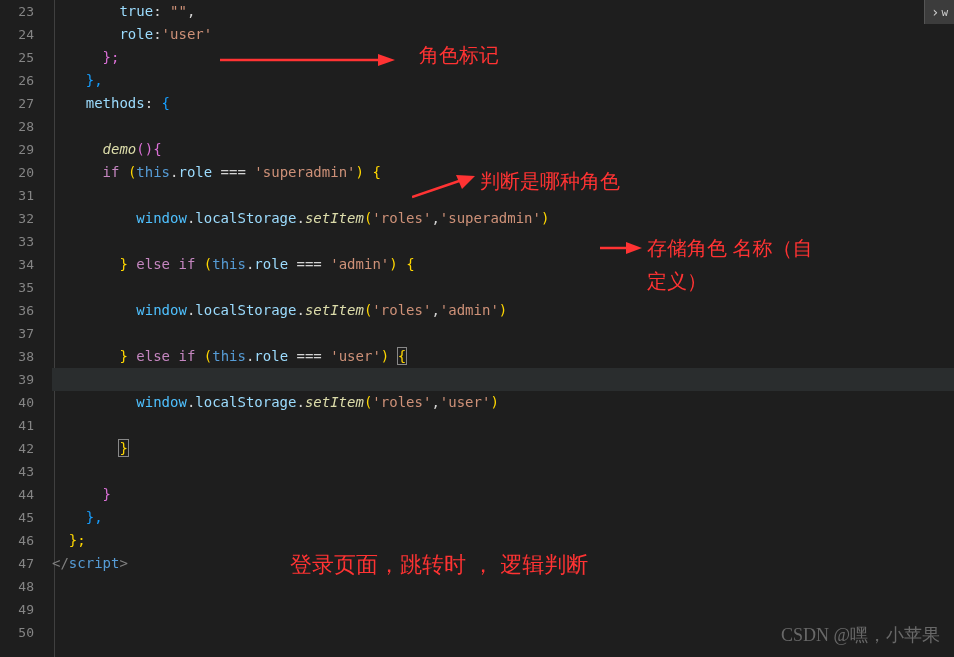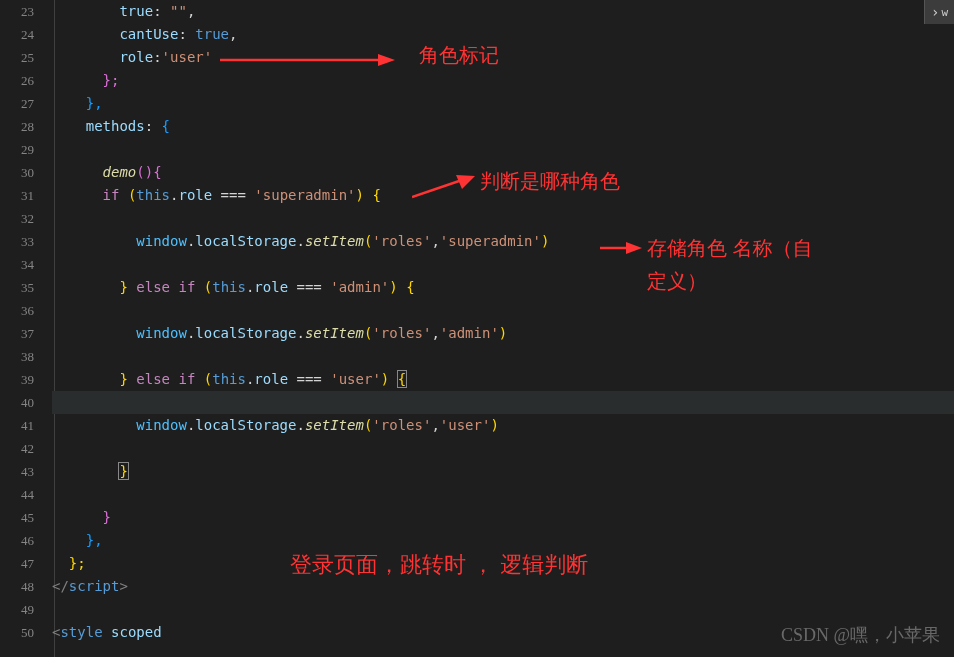--- a/index.html
+++ b/index.html
@@ -17,21 +17,20 @@
       display: flex;
       height: 100%;
     }
     .gutter {
       background: #1e1e1e;
       color: #858585;
       text-align: right;
       padding: 0 14px 0 8px;
       user-select: none;
       width: 48px;
-      font-family: Liberation Serif, serif;
     }
     .line-num {
       height: 23px;
       line-height: 23px;
       font-size: 13px;
     }
     .code {
       flex: 1;
       padding-left: 4px;
       position: relative;
@@ -116,21 +115,21 @@
 
 <div class="editor">
   <div class="gutter">
     <div class="line-num">23</div>
     <div class="line-num">24</div>
     <div class="line-num">25</div>
     <div class="line-num">26</div>
     <div class="line-num">27</div>
     <div class="line-num">28</div>
     <div class="line-num">29</div>
-    <div class="line-num">30</div>
+    <div class="line-num">20</div>
     <div class="line-num">31</div>
     <div class="line-num">32</div>
     <div class="line-num">33</div>
     <div class="line-num">34</div>
     <div class="line-num">35</div>
     <div class="line-num">36</div>
     <div class="line-num">37</div>
     <div class="line-num">38</div>
     <div class="line-num">39</div>
     <div class="line-num">40</div>
@@ -143,21 +142,20 @@
     <div class="line-num">47</div>
     <div class="line-num">48</div>
     <div class="line-num">49</div>
     <div class="line-num">50</div>
   </div>
 
   <div class="code">
     <div class="indent-guide ig1"></div>
 
     <div class="line"><span class="c-white">        </span><span class="c-prop">true</span><span class="c-white">: </span><span class="c-str">""</span><span class="c-white">,</span></div>
-    <div class="line"><span class="c-white">        </span><span class="c-prop">cantUse</span><span class="c-white">: </span><span class="c-key">true</span><span class="c-white">,</span></div>
     <div class="line"><span class="c-white">        </span><span class="c-prop">role</span><span class="c-white">:</span><span class="c-str">'user'</span></div>
     <div class="line"><span class="c-white">      </span><span class="c-bracket2">};</span></div>
     <div class="line"><span class="c-white">    </span><span class="c-bracket3">},</span></div>
     <div class="line"><span class="c-white">    </span><span class="c-prop">methods</span><span class="c-white">: </span><span class="c-bracket3">{</span></div>
     <div class="line"> </div>
     <div class="line"><span class="c-white">      </span><span class="c-func">demo</span><span class="c-bracket2">(){</span></div>
     <div class="line"><span class="c-white">      </span><span class="c-keyword">if</span><span> </span><span class="c-bracket">(</span><span class="c-this">this</span><span class="c-white">.</span><span class="c-prop">role</span><span class="c-white"> === </span><span class="c-str">'superadmin'</span><span class="c-bracket">)</span><span> </span><span class="c-bracket">{</span></div>
     <div class="line"> </div>
     <div class="line"><span class="c-white">          </span><span class="c-var">window</span><span class="c-white">.</span><span class="c-prop">localStorage</span><span class="c-white">.</span><span class="c-func">setItem</span><span class="c-bracket">(</span><span class="c-str">'roles'</span><span class="c-white">,</span><span class="c-str">'superadmin'</span><span class="c-bracket">)</span></div>
     <div class="line"> </div>
@@ -169,21 +167,20 @@
     <div class="line highlight"> </div>
     <div class="line"><span class="c-white">          </span><span class="c-var">window</span><span class="c-white">.</span><span class="c-prop">localStorage</span><span class="c-white">.</span><span class="c-func">setItem</span><span class="c-bracket">(</span><span class="c-str">'roles'</span><span class="c-white">,</span><span class="c-str">'user'</span><span class="c-bracket">)</span></div>
     <div class="line"> </div>
     <div class="line"><span class="c-white">        </span><span style="outline:1px solid #888" class="c-bracket">}</span></div>
     <div class="line"> </div>
     <div class="line"><span class="c-white">      </span><span class="c-bracket2">}</span></div>
     <div class="line"><span class="c-white">    </span><span class="c-bracket3">},</span></div>
     <div class="line"><span class="c-white">  </span><span class="c-bracket">};</span></div>
     <div class="line"><span class="c-tag">&lt;/</span><span class="c-tagname">script</span><span class="c-tag">&gt;</span></div>
     <div class="line"> </div>
-    <div class="line"><span class="c-tag">&lt;</span><span class="c-tagname">style</span><span> </span><span class="c-attr">scoped</span></div>
   </div>
 </div>
 
 <div class="annotation" style="top:42px; left:405px;margin-left:14px;">角色标记</div>
 <svg class="arrow" style="top:50px; left:220px;" width="175" height="20">
   <line x1="0" y1="10" x2="160" y2="10" stroke="#ff3333" stroke-width="2.5"></line>
   <polygon points="175,10 158,4 158,16" fill="#ff3333"></polygon>
 </svg>
 
 <div class="annotation" style="top:168px; left:480px;">判断是哪种角色</div>

